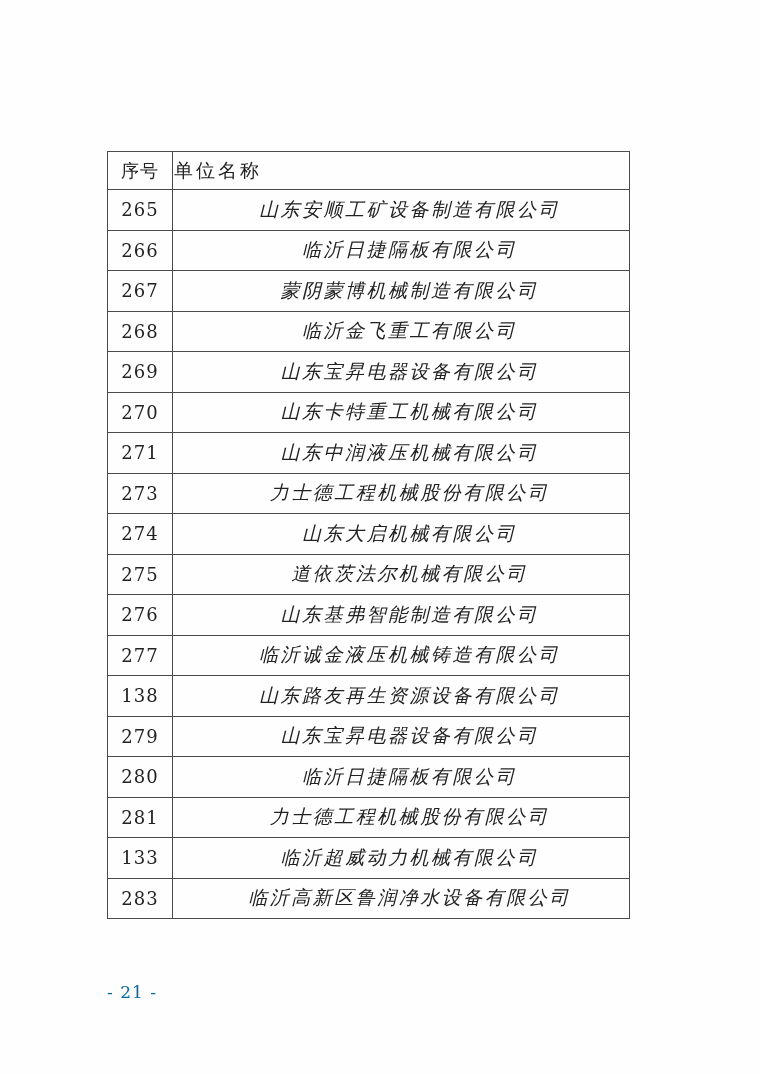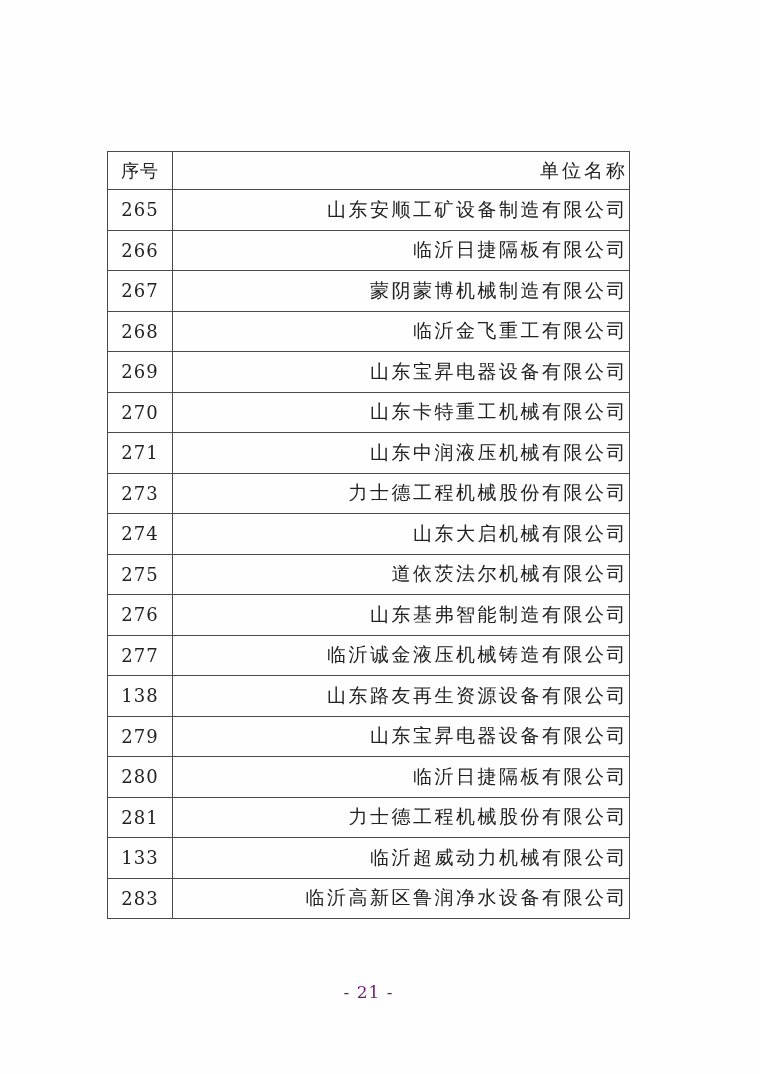--- a/index.html
+++ b/index.html
@@ -40,38 +40,38 @@
   table.company-table tbody tr {
     height: 40.5px;
   }
   th.col-no, td.col-no {
     width: 62px;
     text-align: center;
     font-size: 18px;
     letter-spacing: 1px;
   }
   th.col-name {
-    text-align: right;
+    text-align: left;
     font-size: 19px;
     letter-spacing: 3px;
   }
   td.col-name {
-    text-align: right;
+    text-align: center;
     padding-left: 18px;
     font-size: 19px;
     letter-spacing: 2.5px;
+    font-style: italic;
   }
   .page-number {
     position: absolute;
     left: 107px;
     top: 982px;
     width: 523px;
-    text-align: center;
     font-size: 17px;
-    color: #701a75;
+    color: #0369a1;
     letter-spacing: 1px;
   }
 </style>
 </head>
 <body>
 
 <div class="doc-page">
 
   <table class="company-table">
     <thead>

